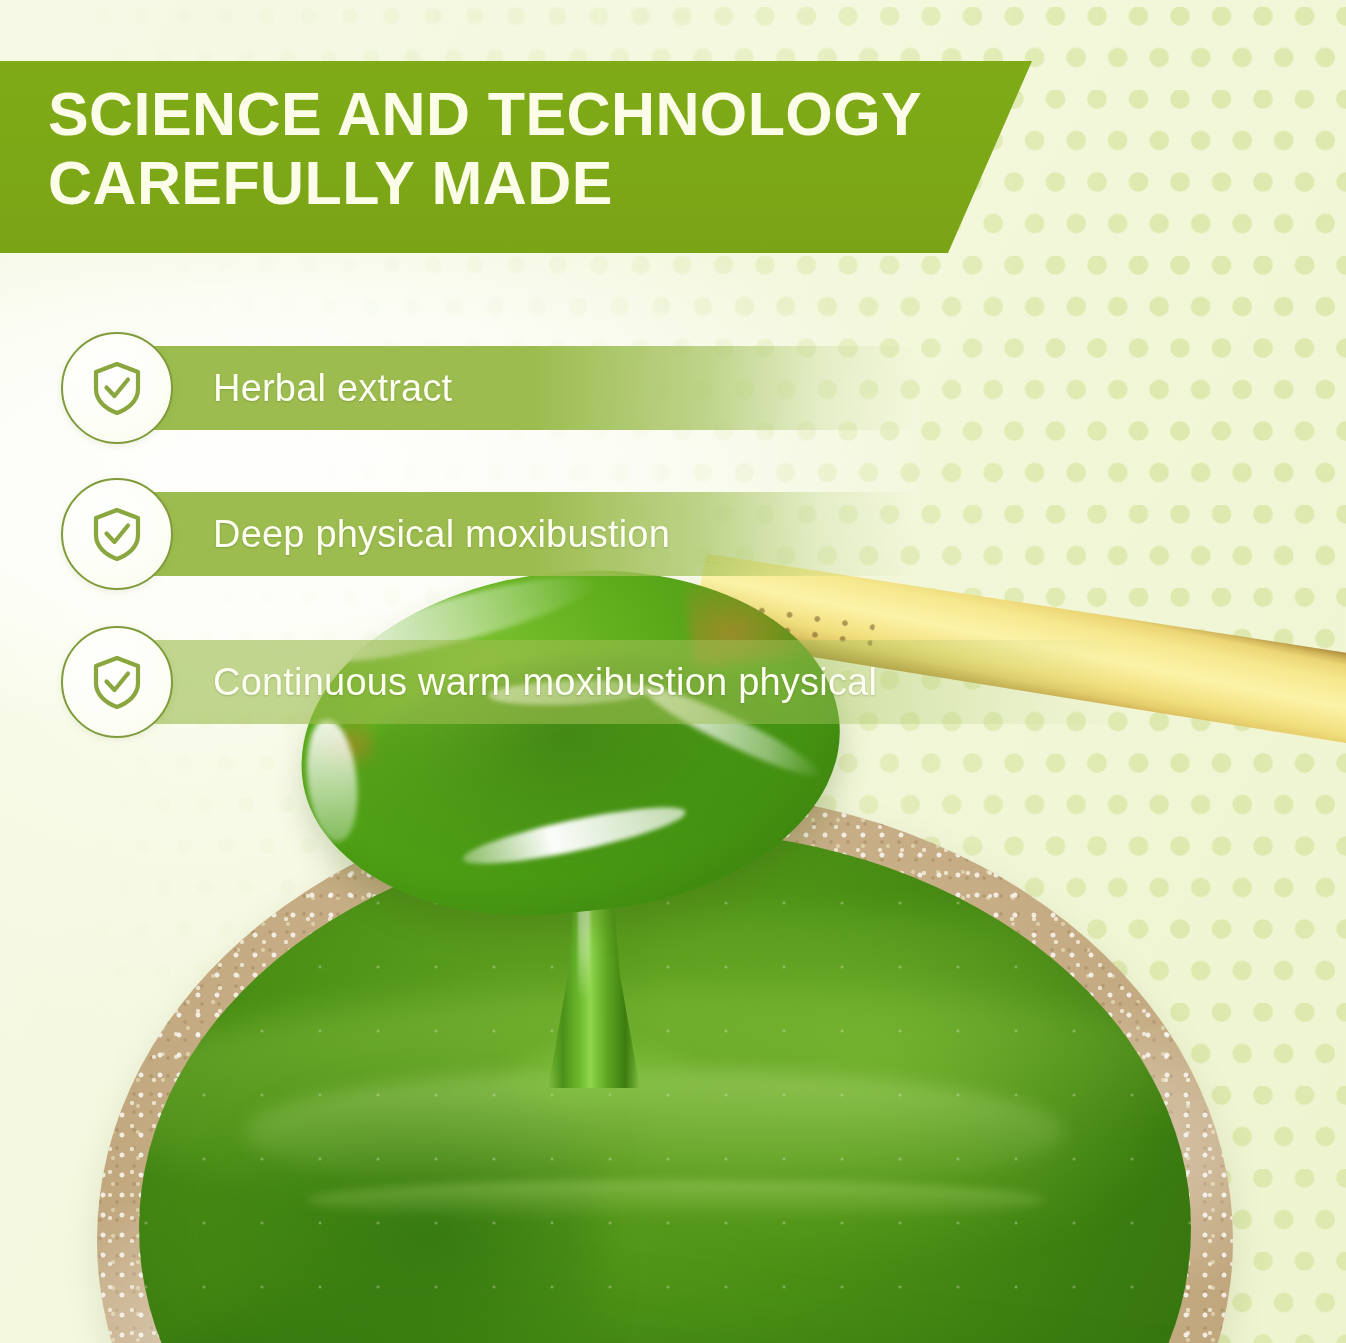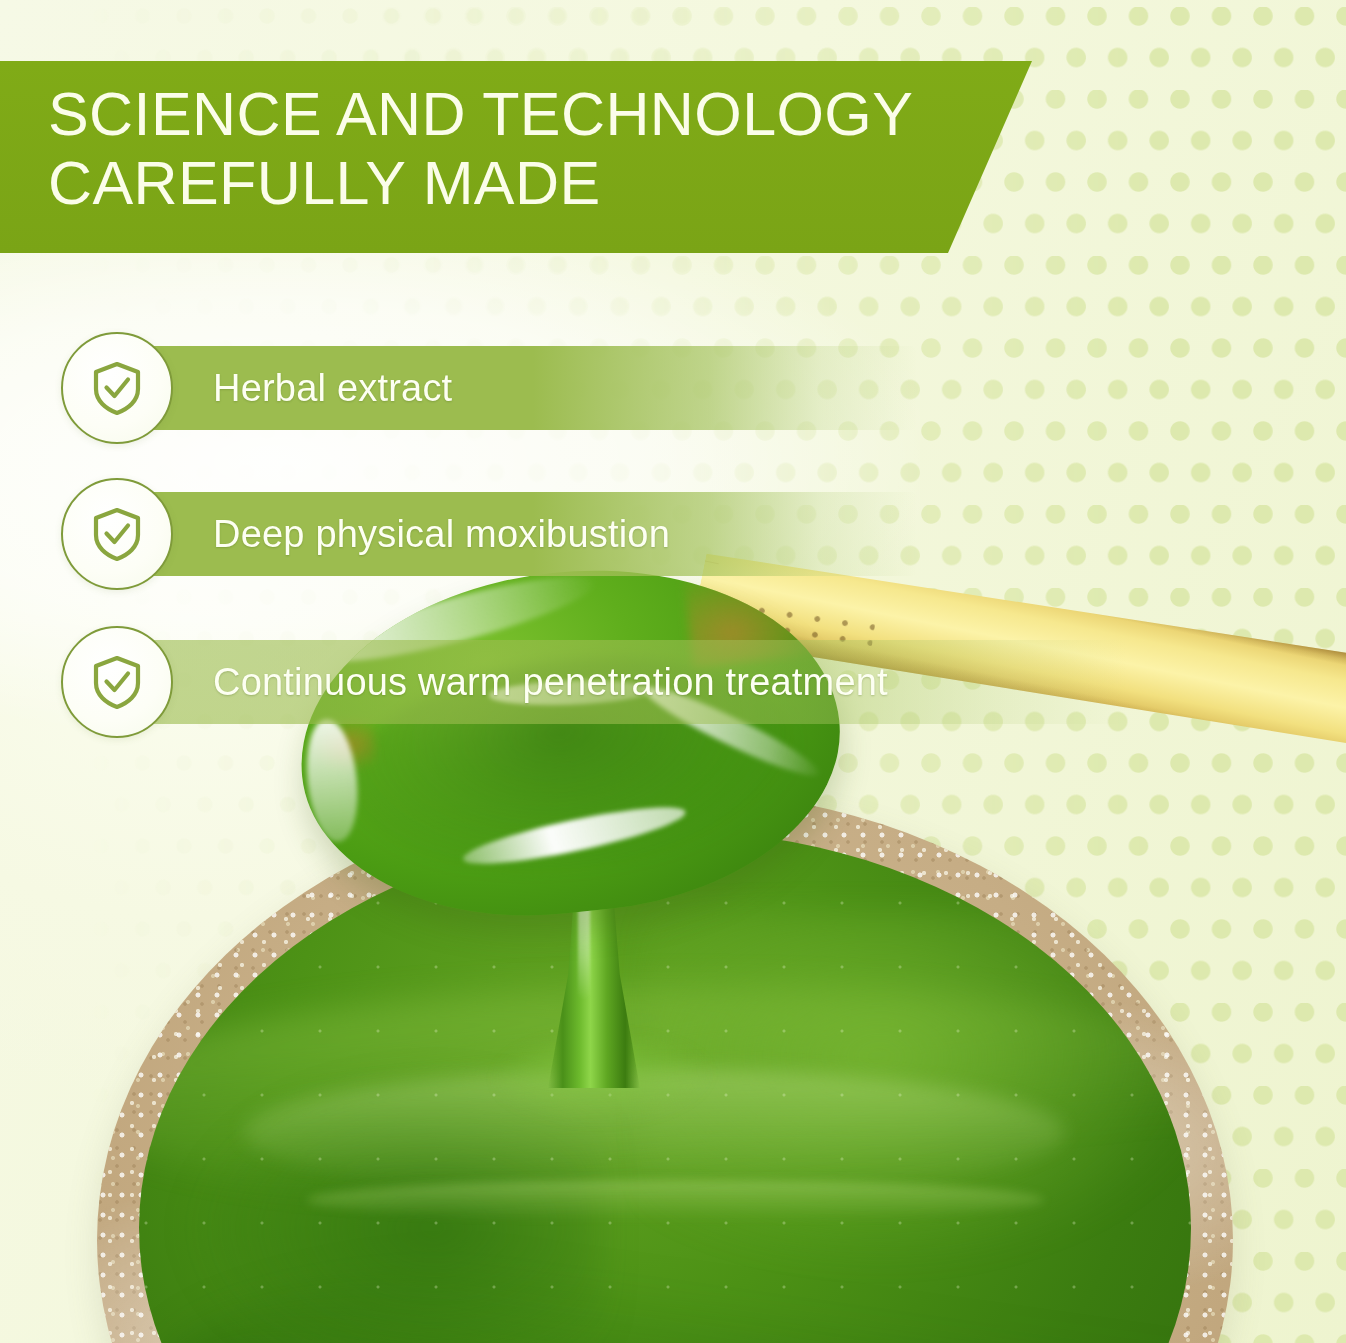--- a/index.html
+++ b/index.html
@@ -69,21 +69,21 @@
     background: linear-gradient(180deg, #80ab17 0%, #7aa416 100%);
     clip-path: polygon(0 0, 1032px 0, 948px 192px, 0 192px);
   }
   .banner-title {
     position: absolute;
     left: 48px; top: 80px;
     width: 930px;
     color: #fbfde9;
     font-size: 61px;
     line-height: 1.13;
-    font-weight: normal;
+    font-weight: bold;
     letter-spacing: 0.4px;
     white-space: pre-line;
   }
 
   
   .photo {
     position: absolute;
     left: 0; top: 420px;
     width: 1346px; height: 923px;
     overflow: hidden;
@@ -494,18 +494,18 @@
     </div>
 
     <div class="feature" style="top:626px">
       <div class="feature-pill translucent" style="width:1010px"></div>
       <div class="feature-badge">
         <svg width="62" height="62" viewBox="0 0 62 62" aria-hidden="true">
           <path d="M31 7 L52 15 V32 C52 44 42 52 31 56 C20 52 10 44 10 32 V15 Z" fill="none" stroke="#8aa63f" stroke-width="4.2" stroke-linejoin="round" stroke-linecap="round"></path>
           <path d="M20.5 30.5 L28.5 39 L42 22.5" fill="none" stroke="#8aa63f" stroke-width="4.2" stroke-linecap="round" stroke-linejoin="round"></path>
         </svg>
       </div>
-      <div class="feature-label" data-bind="features.2.label">Continuous warm penetration treatment</div>
+      <div class="feature-label" data-bind="features.2.label">Continuous warm moxibustion physical</div>
     </div>
 
   </div>
 
 </div>
 
 </body></html>

